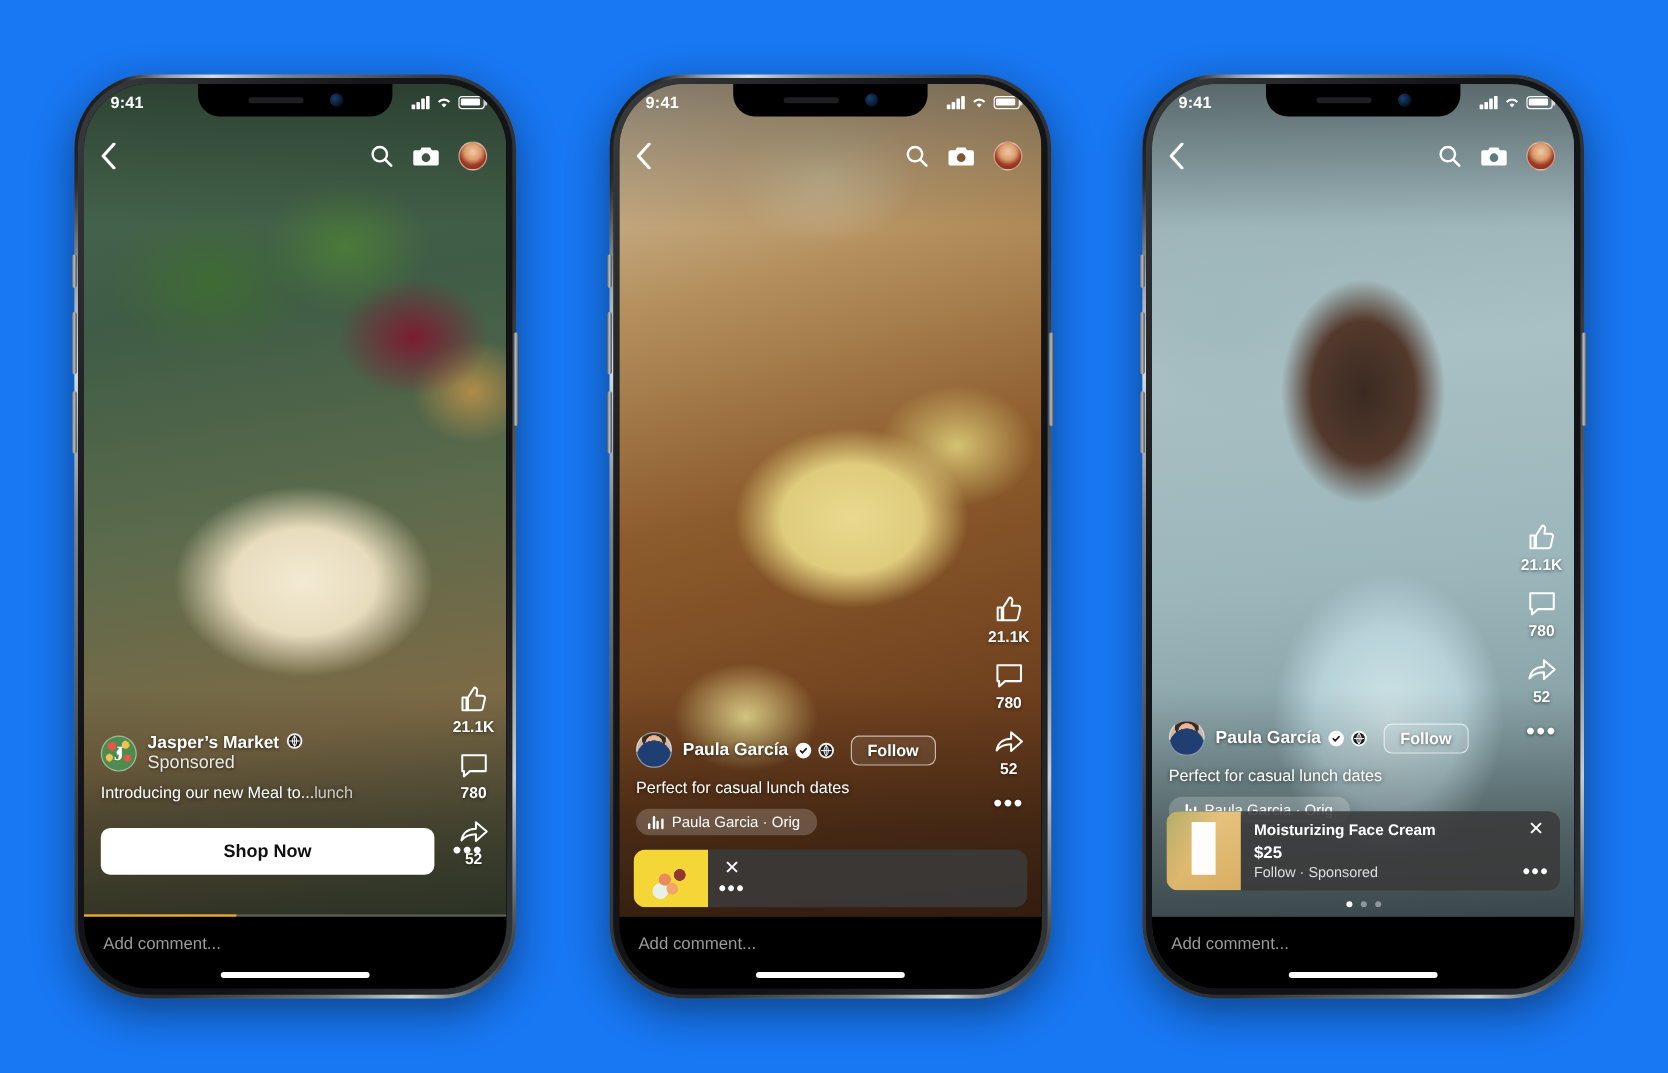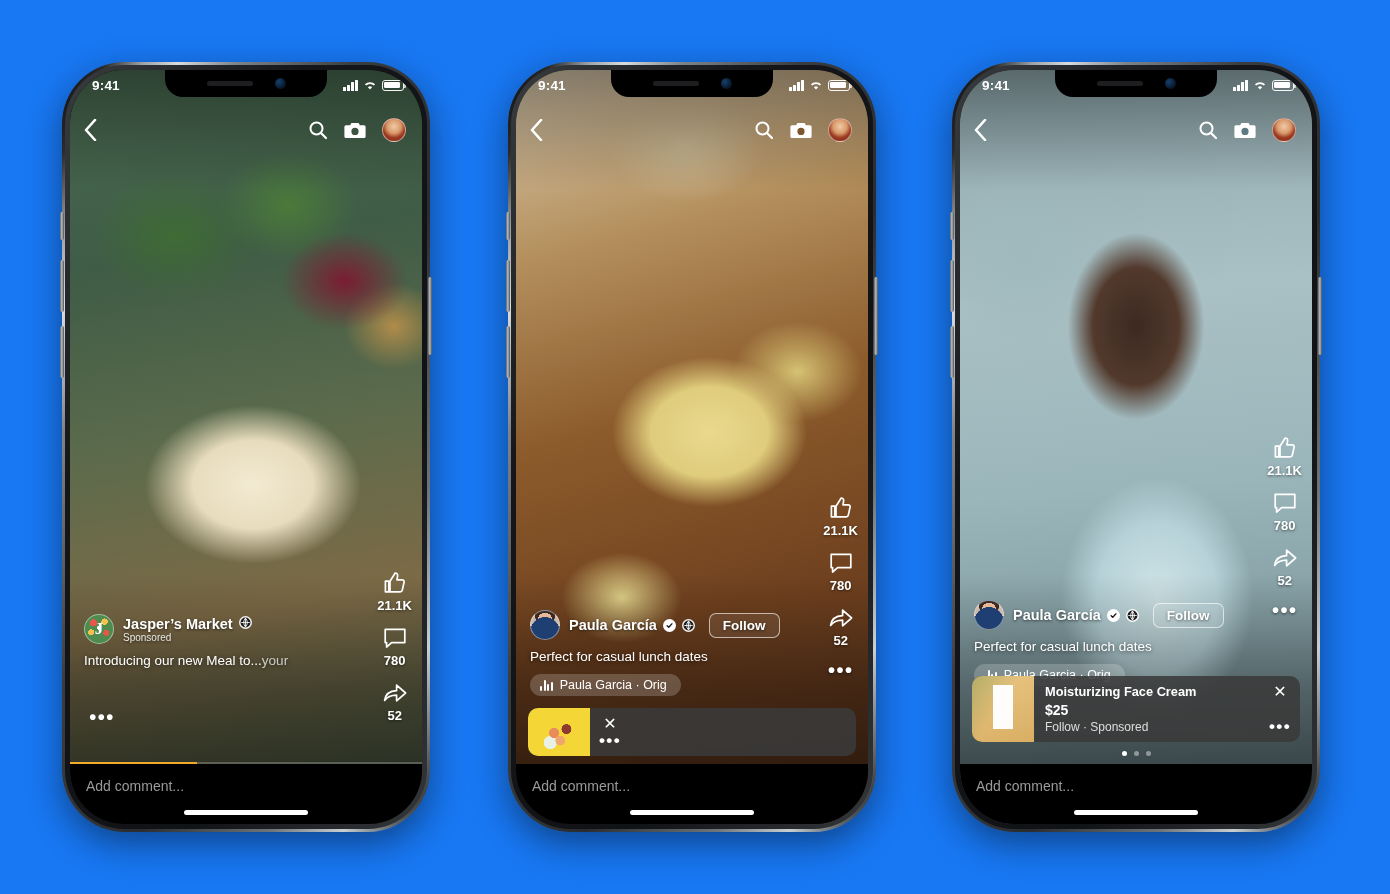--- a/index.html
+++ b/index.html
@@ -158,21 +158,21 @@
   .av-jasper::after { content:"J"; position:absolute; inset:0; display:flex;
     align-items:center; justify-content:center; color:#fff; font-size:17px;
     font-weight:bold; font-family:"Liberation Serif",serif; }
   .av-paula {
     background: radial-gradient(circle at 50% 74%, #1f3e72 0 58%, transparent 59%),
                 radial-gradient(circle at 50% 32%, #e8b998 0 30%, transparent 31%),
                 radial-gradient(circle at 50% 16%, #3a2a22 0 36%, transparent 37%),
                 #cdb9ab;
   }
   .acct-name { font-size: 14.5px; font-weight: bold; text-shadow: 0 1px 3px rgba(0,0,0,.6); }
-  .acct-sub { font-size: 10px; color: rgba(255,255,255,.88); text-shadow: 0 1px 3px rgba(0,0,0,.6); }
+  .acct-sub { font-size: 15px; color: rgba(255,255,255,.88); text-shadow: 0 1px 3px rgba(0,0,0,.6); }
   .badge-check, .badge-globe {
     width: 13px; height: 13px; border-radius: 50%; flex: none;
     display: inline-flex; align-items: center; justify-content: center;
   }
   .badge-check { background: #fff; color: #1b1b1b; }
   .badge-globe { background: rgba(255,255,255,.92); color: #1b1b1b; }
   .follow-btn {
     margin-left: 8px; padding: 4px 13px; border-radius: 7px;
     border: 1.3px solid rgba(255,255,255,.62); color: #fff;
     font-size: 13.5px; font-weight: bold; background: rgba(255,255,255,.08);
@@ -348,25 +348,26 @@
                   <svg width="11" height="11" viewBox="0 0 12 12">
                       <circle cx="6" cy="6" r="5.4" fill="#1b1b1b"></circle>
                       <path d="M6 1.1v9.8M1.3 6h9.4M6 1.1a7 7 0 0 1 0 9.8 7 7 0 0 1 0-9.8z" stroke="#fff" stroke-width=".9" fill="none"></path>
                     </svg>
                 </span>
               </div>
               <div class="acct-sub">Sponsored</div>
             </div>
           </div>
           <div class="caption">
-            <span>Introducing our new Meal to...</span><span class="more">your</span>
+            <span>Introducing our new Meal to...</span><span class="more">lunch</span>
           </div>
         </div>
 
         <div class="cta-row" style="bottom:95px">
+          <div class="cta-btn">Shop Now</div>
           <div class="cta-dots">•••</div>
         </div>
 
         <div class="progress" style="bottom:60px">
           <span style="width:36%"></span>
         </div>
 
         <div class="bottombar">
           <div class="ph">Add comment...</div>
         </div>

